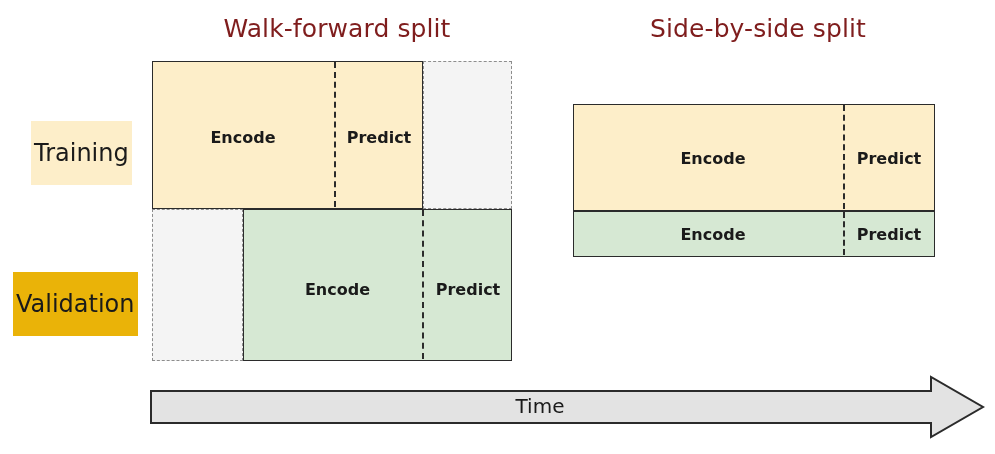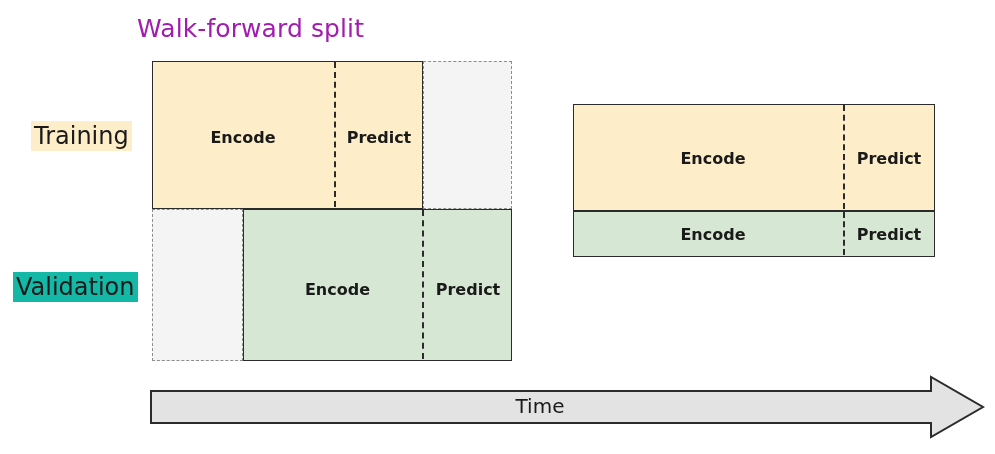--- a/index.html
+++ b/index.html
@@ -18,45 +18,46 @@
     height: 454px;
     background: #ffffff;
     overflow: hidden;
   }
 
   
   .panel-title {
     position: absolute;
     font-size: 25px;
     line-height: 1;
-    color: #a21caf;
+    color: #7f1d1d;
     white-space: nowrap;
+    text-align: center;
     letter-spacing: 0.1px;
   }
   #title-walk  { left: 137px; top: 16px; width: 400px; }
   #title-side  { left: 558px; top: 16px; width: 400px; }
 
   
   .row-label {
     position: absolute;
     font-size: 24px;
     line-height: 30px;
     white-space: nowrap;
-    padding: 0 3px;
+    padding: 17px 3px;
     color: #1a1a1a;
   }
   #label-training {
     left: 31px;
     top: 121px;
     background: #fdeec9;
   }
   #label-validation {
     left: 13px;
     top: 272px;
-    background: #14b8a6;
+    background: #eab308;
   }
 
   
   .box {
     position: absolute;
     box-sizing: border-box;
   }
   .box-solid {
     border: 1.6px solid #2b2b2b;
   }
@@ -105,20 +106,21 @@
     white-space: nowrap;
   }
 </style>
 </head>
 <body>
 
 <div id="canvas">
 
   <div class="panel-title" id="title-walk">Walk-forward split</div>
 
+  <div class="panel-title" id="title-side">Side-by-side split</div>
 
   <div class="row-label" id="label-training">Training</div>
 
   <div class="row-label" id="label-validation">Validation</div>
 
   <div>
 
     <div class="box box-ghost" style="left:423px; top:61px; width:89px; height:148px;"></div>
 
     <div class="box box-solid fill-train" style="left:152px; top:61px; width:271px; height:148px;">

